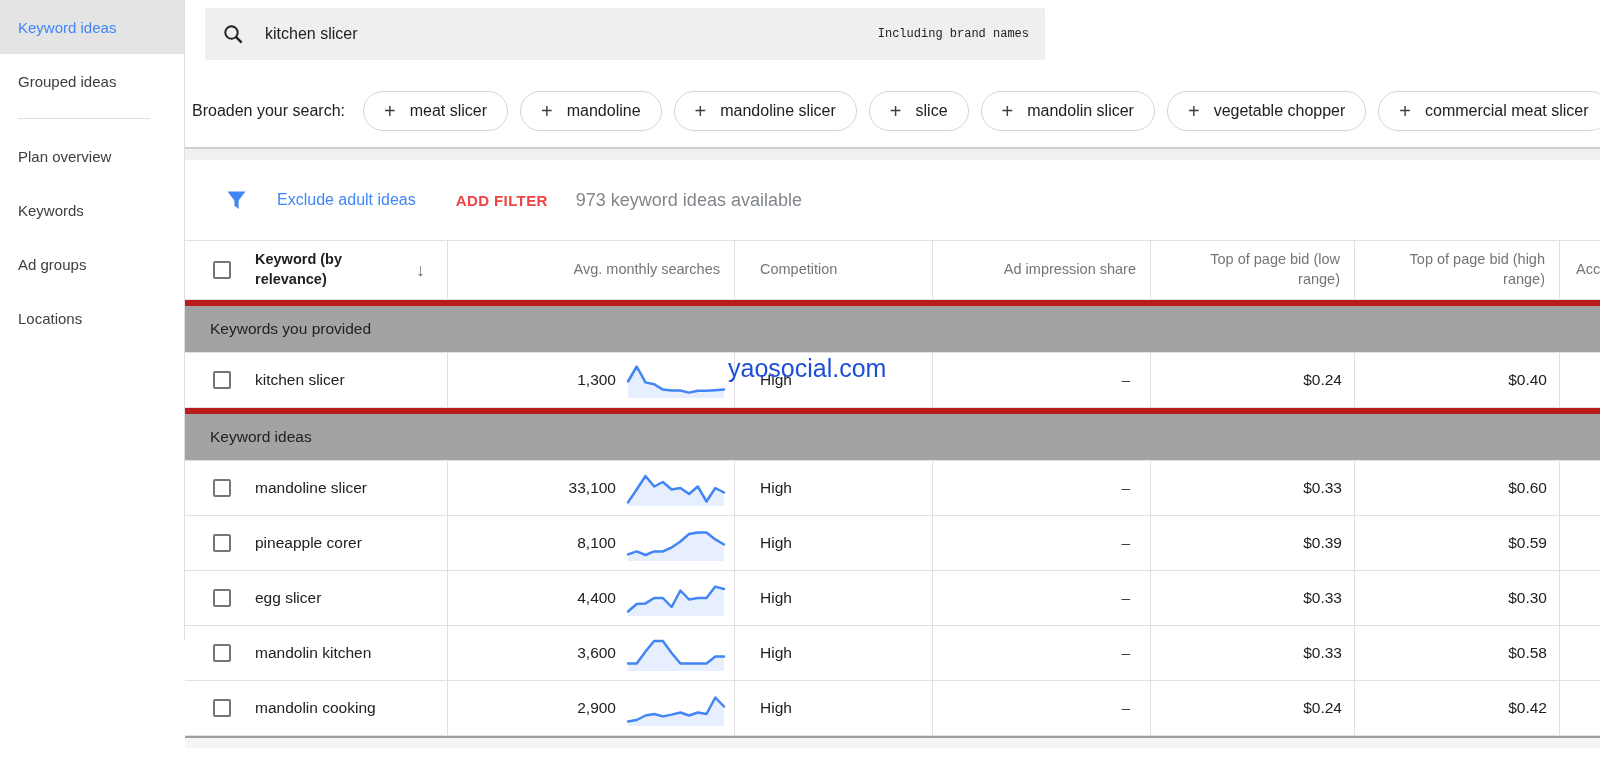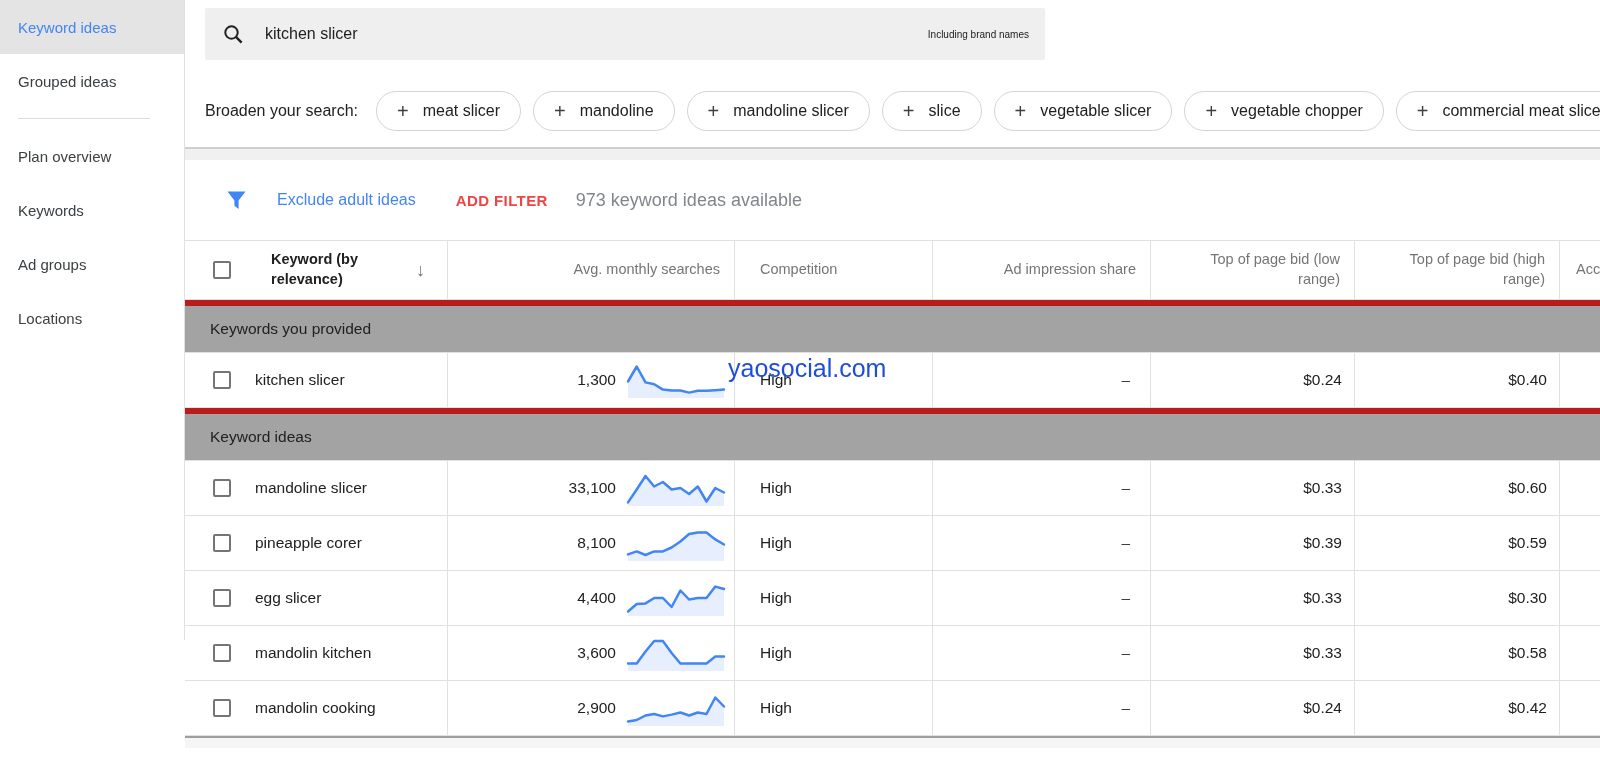--- a/index.html
+++ b/index.html
@@ -20,23 +20,23 @@
   
   .main { position:relative; flex:1; min-width:0; }
 
   .searchbar {
     margin:8px 0 0 20px; width:840px; height:52px;
     background:#efefef; border-radius:2px;
     display:flex; align-items:center; padding:0 16px 0 18px;
     font-size:16px; cursor:text;
   }
   .searchbar .query { margin-left:22px; }
-  .searchbar .brand { margin-left:auto; font-size:10px; }
-
-  .broaden-row { display:flex; align-items:center; margin:28px 0 0 20px; height:46px; white-space:nowrap; overflow:hidden; }
+  .searchbar .brand { margin-left:auto; font-size:12px;font-family:Liberation Mono, monospace; }
+
+  .broaden-row { display:flex; align-items:center; margin:28px 0 0 7px; height:46px; white-space:nowrap; overflow:hidden; }
   .broaden-label { font-size:16px; color:#212121; margin-right:18px; flex:none; }
   .chip {
     display:inline-flex; align-items:center; flex:none;
     height:40px; padding:0 20px; margin-right:12px;
     border:1px solid #d5d5d5; border-radius:20px; background:#fff;
     font-size:16px; color:#212121; cursor:pointer;
   }
   .chip .plus { font-size:20px; color:#3c4043; margin-right:14px; font-weight:400; }
 
   .gap-band { margin-top:13px; height:13px; background:#f0f0f0; border-top:2px solid #cfcfcf; }
@@ -49,21 +49,21 @@
 
   
   .grid { display:grid; grid-template-columns:263px 287px 198px 218px 204px 205px 1fr; }
   .thead { height:60px; border-top:1px solid #e0e0e0; border-bottom:1px solid #e0e0e0; }
   .cell { border-right:1px solid #e0e0e0; display:flex; align-items:center; min-width:0; }
   .cell:last-child { border-right:none; }
   .th { color:#757575; font-size:14.5px; line-height:1.35; }
   .th.right { justify-content:flex-end; text-align:right; padding-right:14px; }
   .th.left { padding-left:25px; }
   .kw-head { padding-left:28px; }
-  .kw-head .kw-label { color:#212121; font-weight:700; font-size:14.5px; margin-left:40px; width:105px; }
+  .kw-head .kw-label { color:#212121; font-weight:700; font-size:14.5px; margin-left:24px; width:105px; }
   .sort-arrow { color:#757575; font-size:18px; margin-left:auto; padding-right:22px; cursor:pointer; }
 
   .checkbox { width:18px; height:18px; flex:none; border:2px solid #757575; border-radius:2px; background:#fff; cursor:pointer; }
 
   .section-row {
     height:53px; background:#a3a3a3;
     border-top:6px solid #b91c1c; border-bottom:1px solid #e0e0e0;
     display:flex; align-items:center; padding-left:25px;
     font-size:15.5px; color:#212121;
   }
@@ -122,21 +122,21 @@
           <span class="chip">
             <span class="plus">+</span>
             <span>mandoline slicer</span>
           </span>
           <span class="chip">
             <span class="plus">+</span>
             <span>slice</span>
           </span>
           <span class="chip">
             <span class="plus">+</span>
-            <span>vegetable slicer</span>
+            <span>mandolin slicer</span>
           </span>
           <span class="chip">
             <span class="plus">+</span>
             <span>vegetable chopper</span>
           </span>
           <span class="chip">
             <span class="plus">+</span>
             <span>commercial meat slicer</span>
           </span>
         </span>

